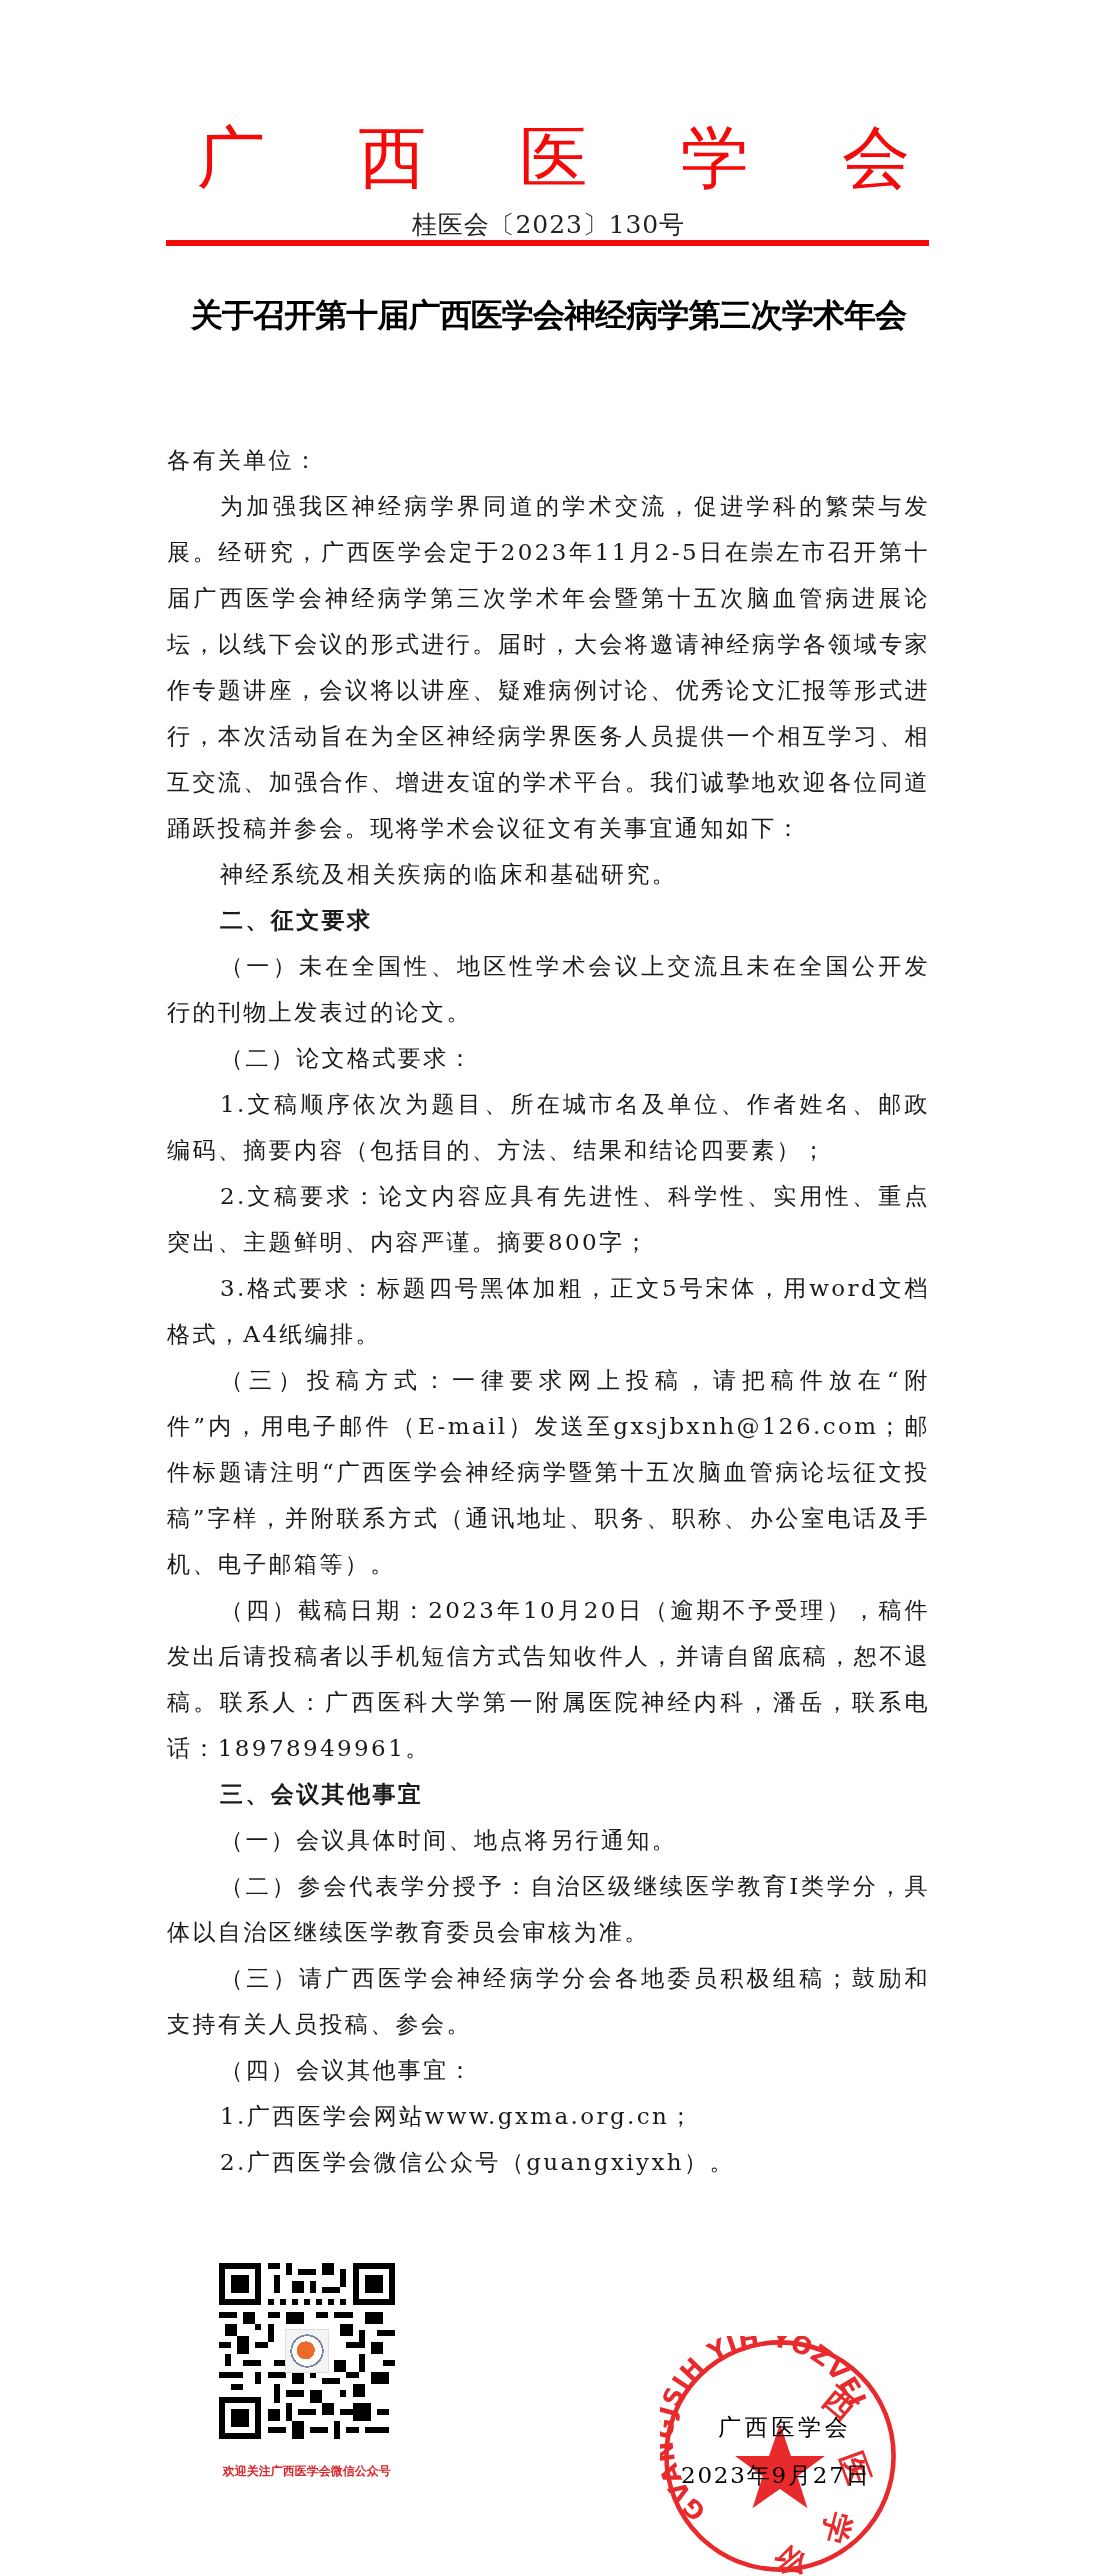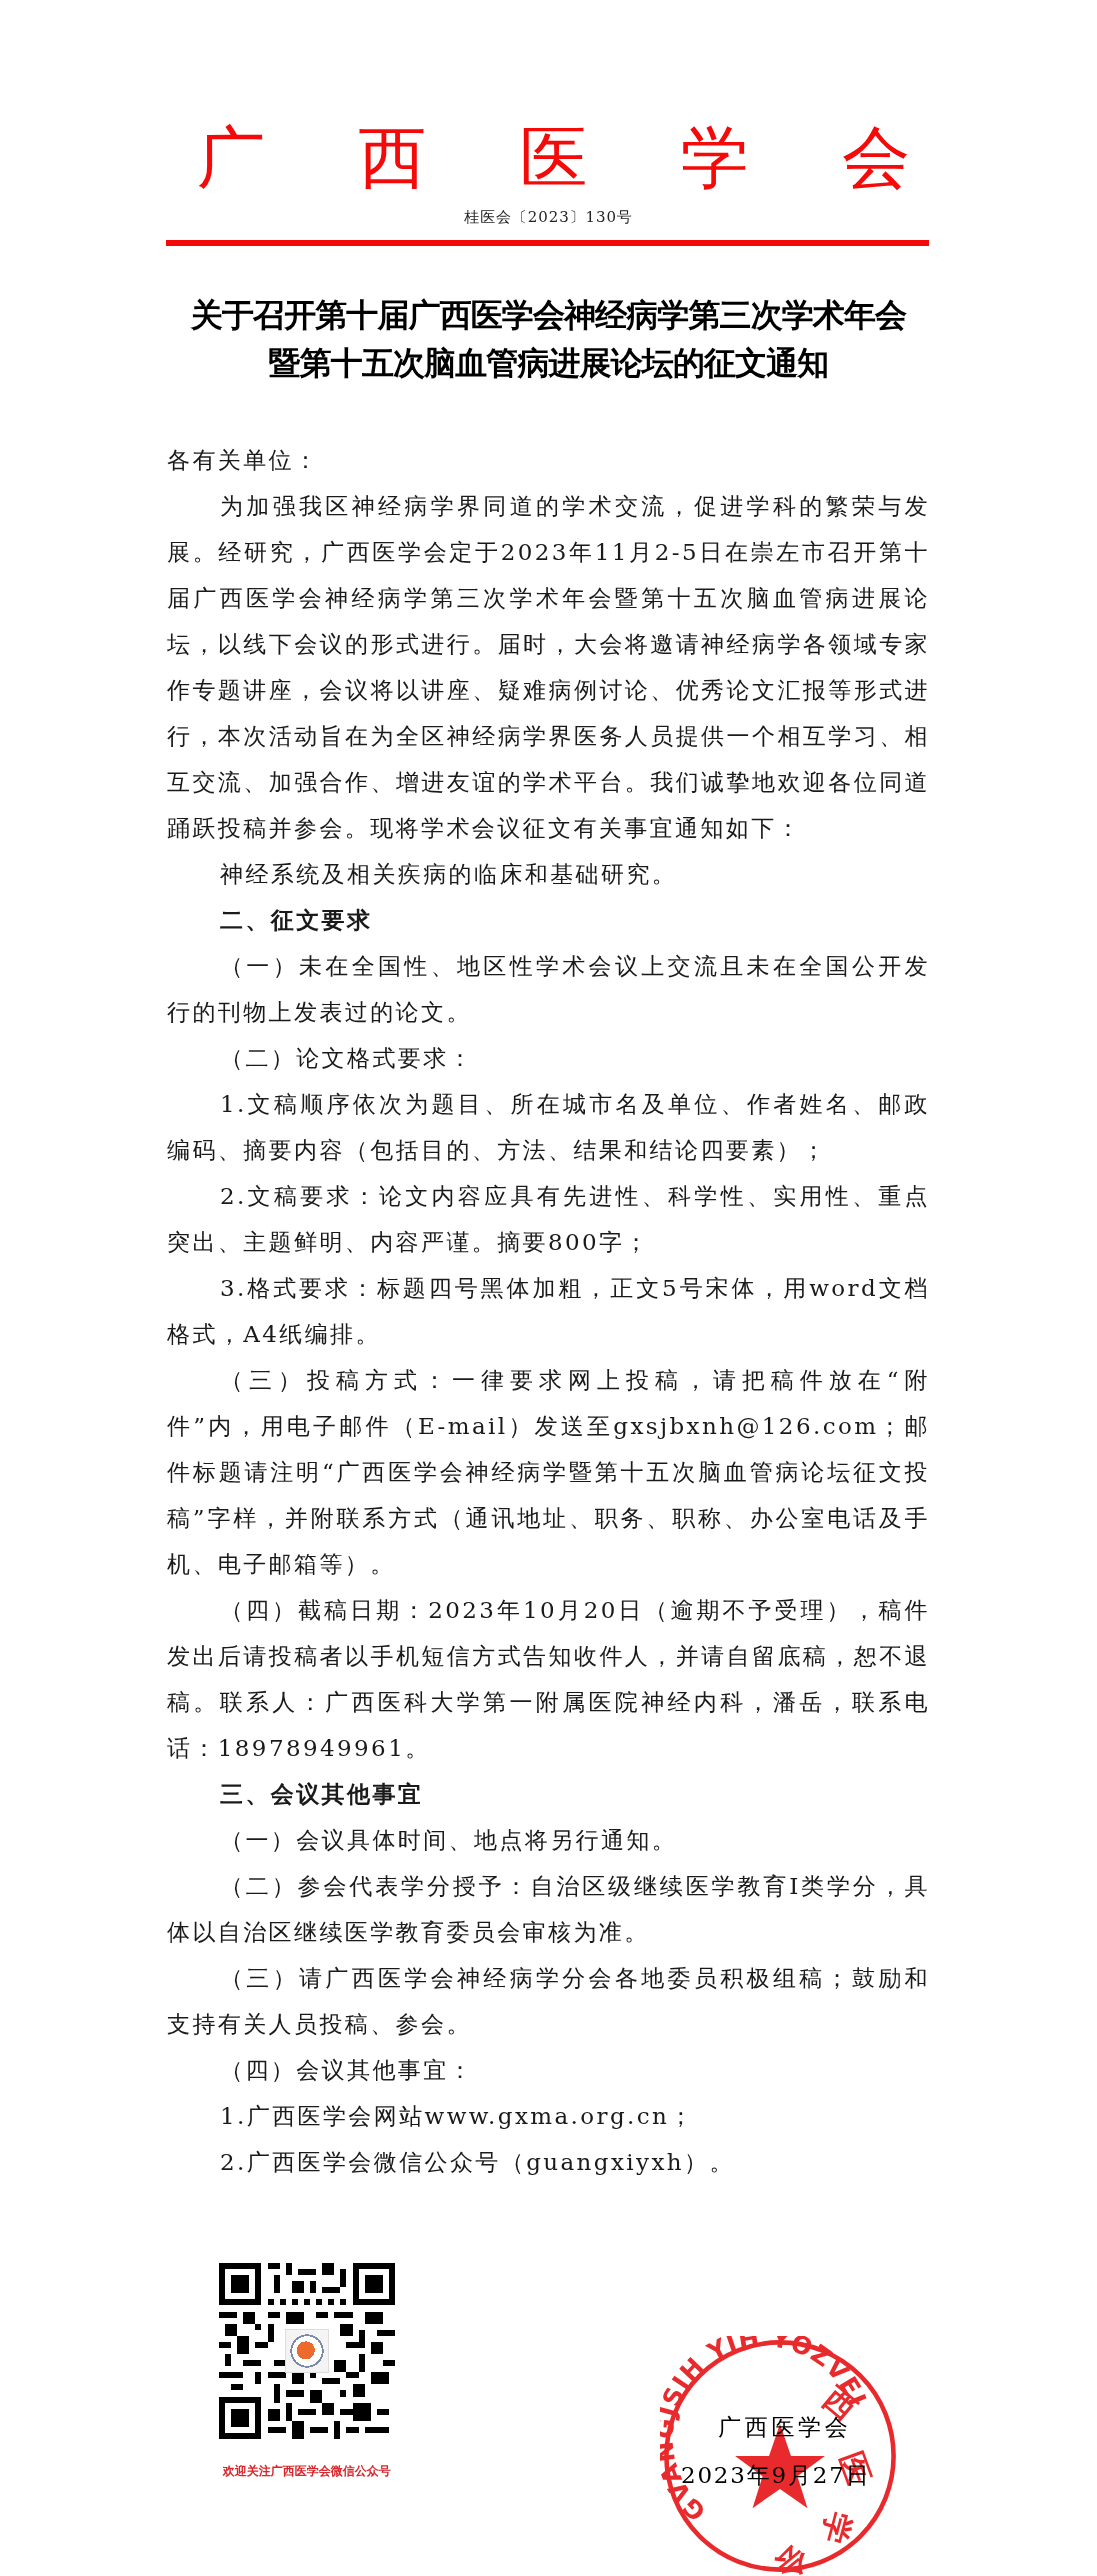--- a/index.html
+++ b/index.html
@@ -3,21 +3,21 @@
 <meta charset="utf-8">
 <style>
   html, body { margin: 0; padding: 0; background: #ffffff; }
   body { width: 1097px; height: 2576px; position: relative; overflow: hidden;
          font-family: "DejaVu Serif", "Liberation Serif", serif; color: #111; }
   .org-title { position: absolute; top: 117px; left: 197px; width: 713px; height: 82px;
                display: flex; justify-content: space-between; align-items: center; }
   .org-title span { font-family: "DejaVu Sans", "Liberation Sans", sans-serif; font-size: 68px;
                     color: #f50a0a; line-height: 1; }
   .doc-number { position: absolute; top: 208px; left: 0; width: 1097px; text-align: center;
-                font-size: 15px; color: #222; letter-spacing: 0.9px; }
+                font-size: 25px; color: #222; letter-spacing: 0.9px; }
   .red-rule { position: absolute; top: 240px; left: 166px; width: 763px; height: 5.5px; background: #f50a0a; }
   .headline { position: absolute; top: 291px; left: 137px; width: 823px; text-align: center;
               font-family: "DejaVu Sans", "Liberation Sans", sans-serif; font-weight: bold;
               font-size: 32px; line-height: 48px; color: #000; letter-spacing: -0.9px; }
   .body-text { position: absolute; top: 437px; left: 167px; width: 763px;
                font-size: 23px; line-height: 46px; color: #1a1a1a; letter-spacing: 2.4px; }
   .body-text p { margin: 0; text-align: justify; text-align-last: left; }
   .indent { text-indent: 53px; }
   .section-heading { font-family: "DejaVu Sans", "Liberation Sans", sans-serif; font-weight: bold; }
   .qr-block { position: absolute; left: 219px; top: 2263px; width: 178px; }
@@ -37,21 +37,20 @@
   <span>西</span>
   <span>医</span>
   <span>学</span>
   <span>会</span>
 </div>
 <div class="doc-number">桂医会〔2023〕130号</div>
 <div class="red-rule"></div>
 
 <div class="headline">
   <div>关于召开第十届广西医学会神经病学第三次学术年会</div>
-  <div>暨第十五次脑血管病进展论坛的征文通知</div>
 </div>
 
 <div class="body-text">
   <p>各有关单位：</p>
   <p class="indent">为加强我区神经病学界同道的学术交流，促进学科的繁荣与发展。经研究，广西医学会定于2023年11月2-5日在崇左市召开第十届广西医学会神经病学第三次学术年会暨第十五次脑血管病进展论坛，以线下会议的形式进行。届时，大会将邀请神经病学各领域专家作专题讲座，会议将以讲座、疑难病例讨论、优秀论文汇报等形式进行，本次活动旨在为全区神经病学界医务人员提供一个相互学习、相互交流、加强合作、增进友谊的学术平台。我们诚挚地欢迎各位同道踊跃投稿并参会。现将学术会议征文有关事宜通知如下：</p>
 
   <p class="indent">神经系统及相关疾病的临床和基础研究。</p>
 
   <p class="indent section-heading">二、征文要求</p>
   <p class="indent">（一）未在全国性、地区性学术会议上交流且未在全国公开发行的刊物上发表过的论文。</p>

